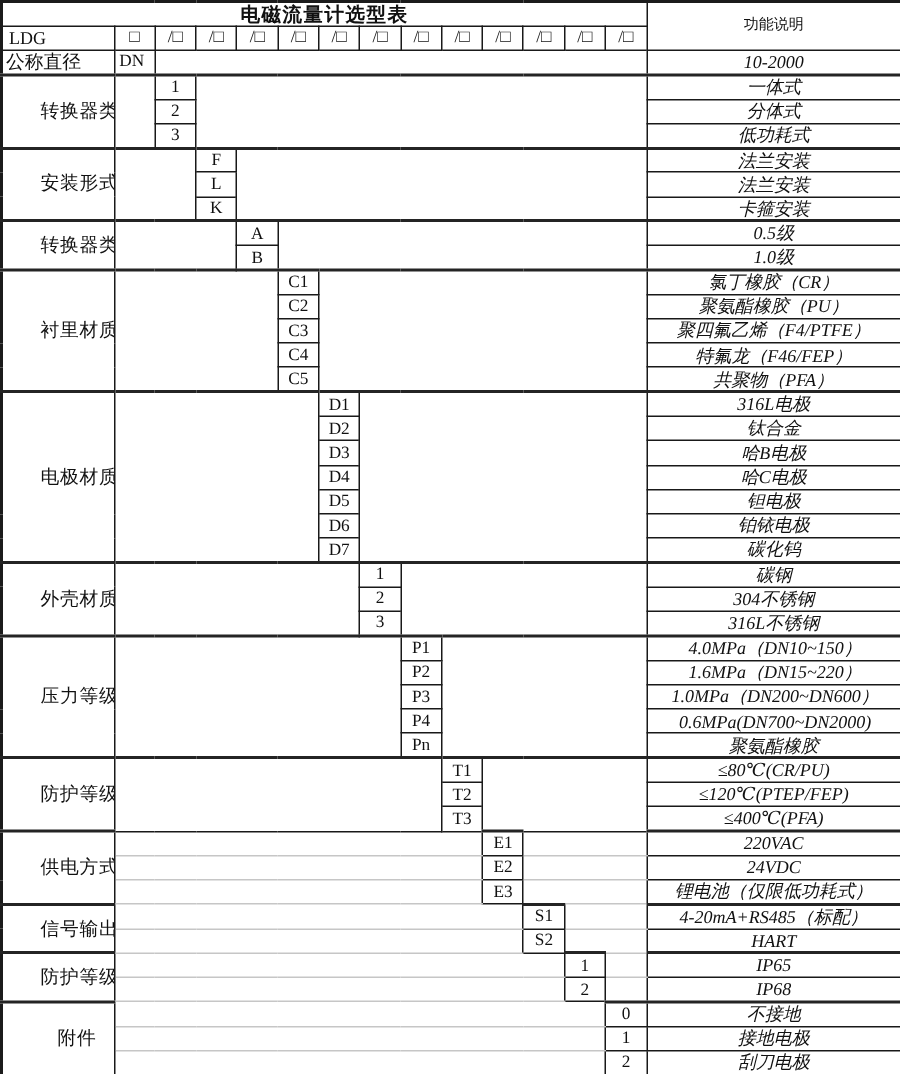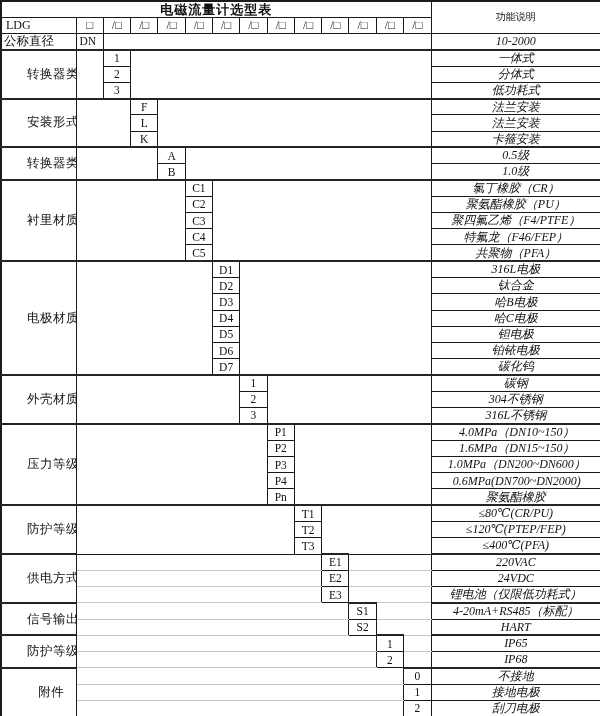--- a/index.html
+++ b/index.html
@@ -185,21 +185,21 @@
       </tr>
       <tr class="gstart">
         <td class="glabel" rowspan="5">压力等级</td>
         <td class="sp" colspan="7" rowspan="5"></td>
         <td class="code">P1</td>
         <td class="sp" colspan="5" rowspan="5"></td>
         <td class="desc dl">4.0MPa（DN10~150）</td>
       </tr>
       <tr>
         <td class="code">P2</td>
-        <td class="desc dl">1.6MPa（DN15~150）</td>
+        <td class="desc dl">1.6MPa（DN15~220）</td>
       </tr>
       <tr>
         <td class="code">P3</td>
         <td class="desc dl">1.0MPa（DN200~DN600）</td>
       </tr>
       <tr>
         <td class="code">P4</td>
         <td class="desc dl">0.6MPa(DN700~DN2000)</td>
       </tr>
       <tr>

